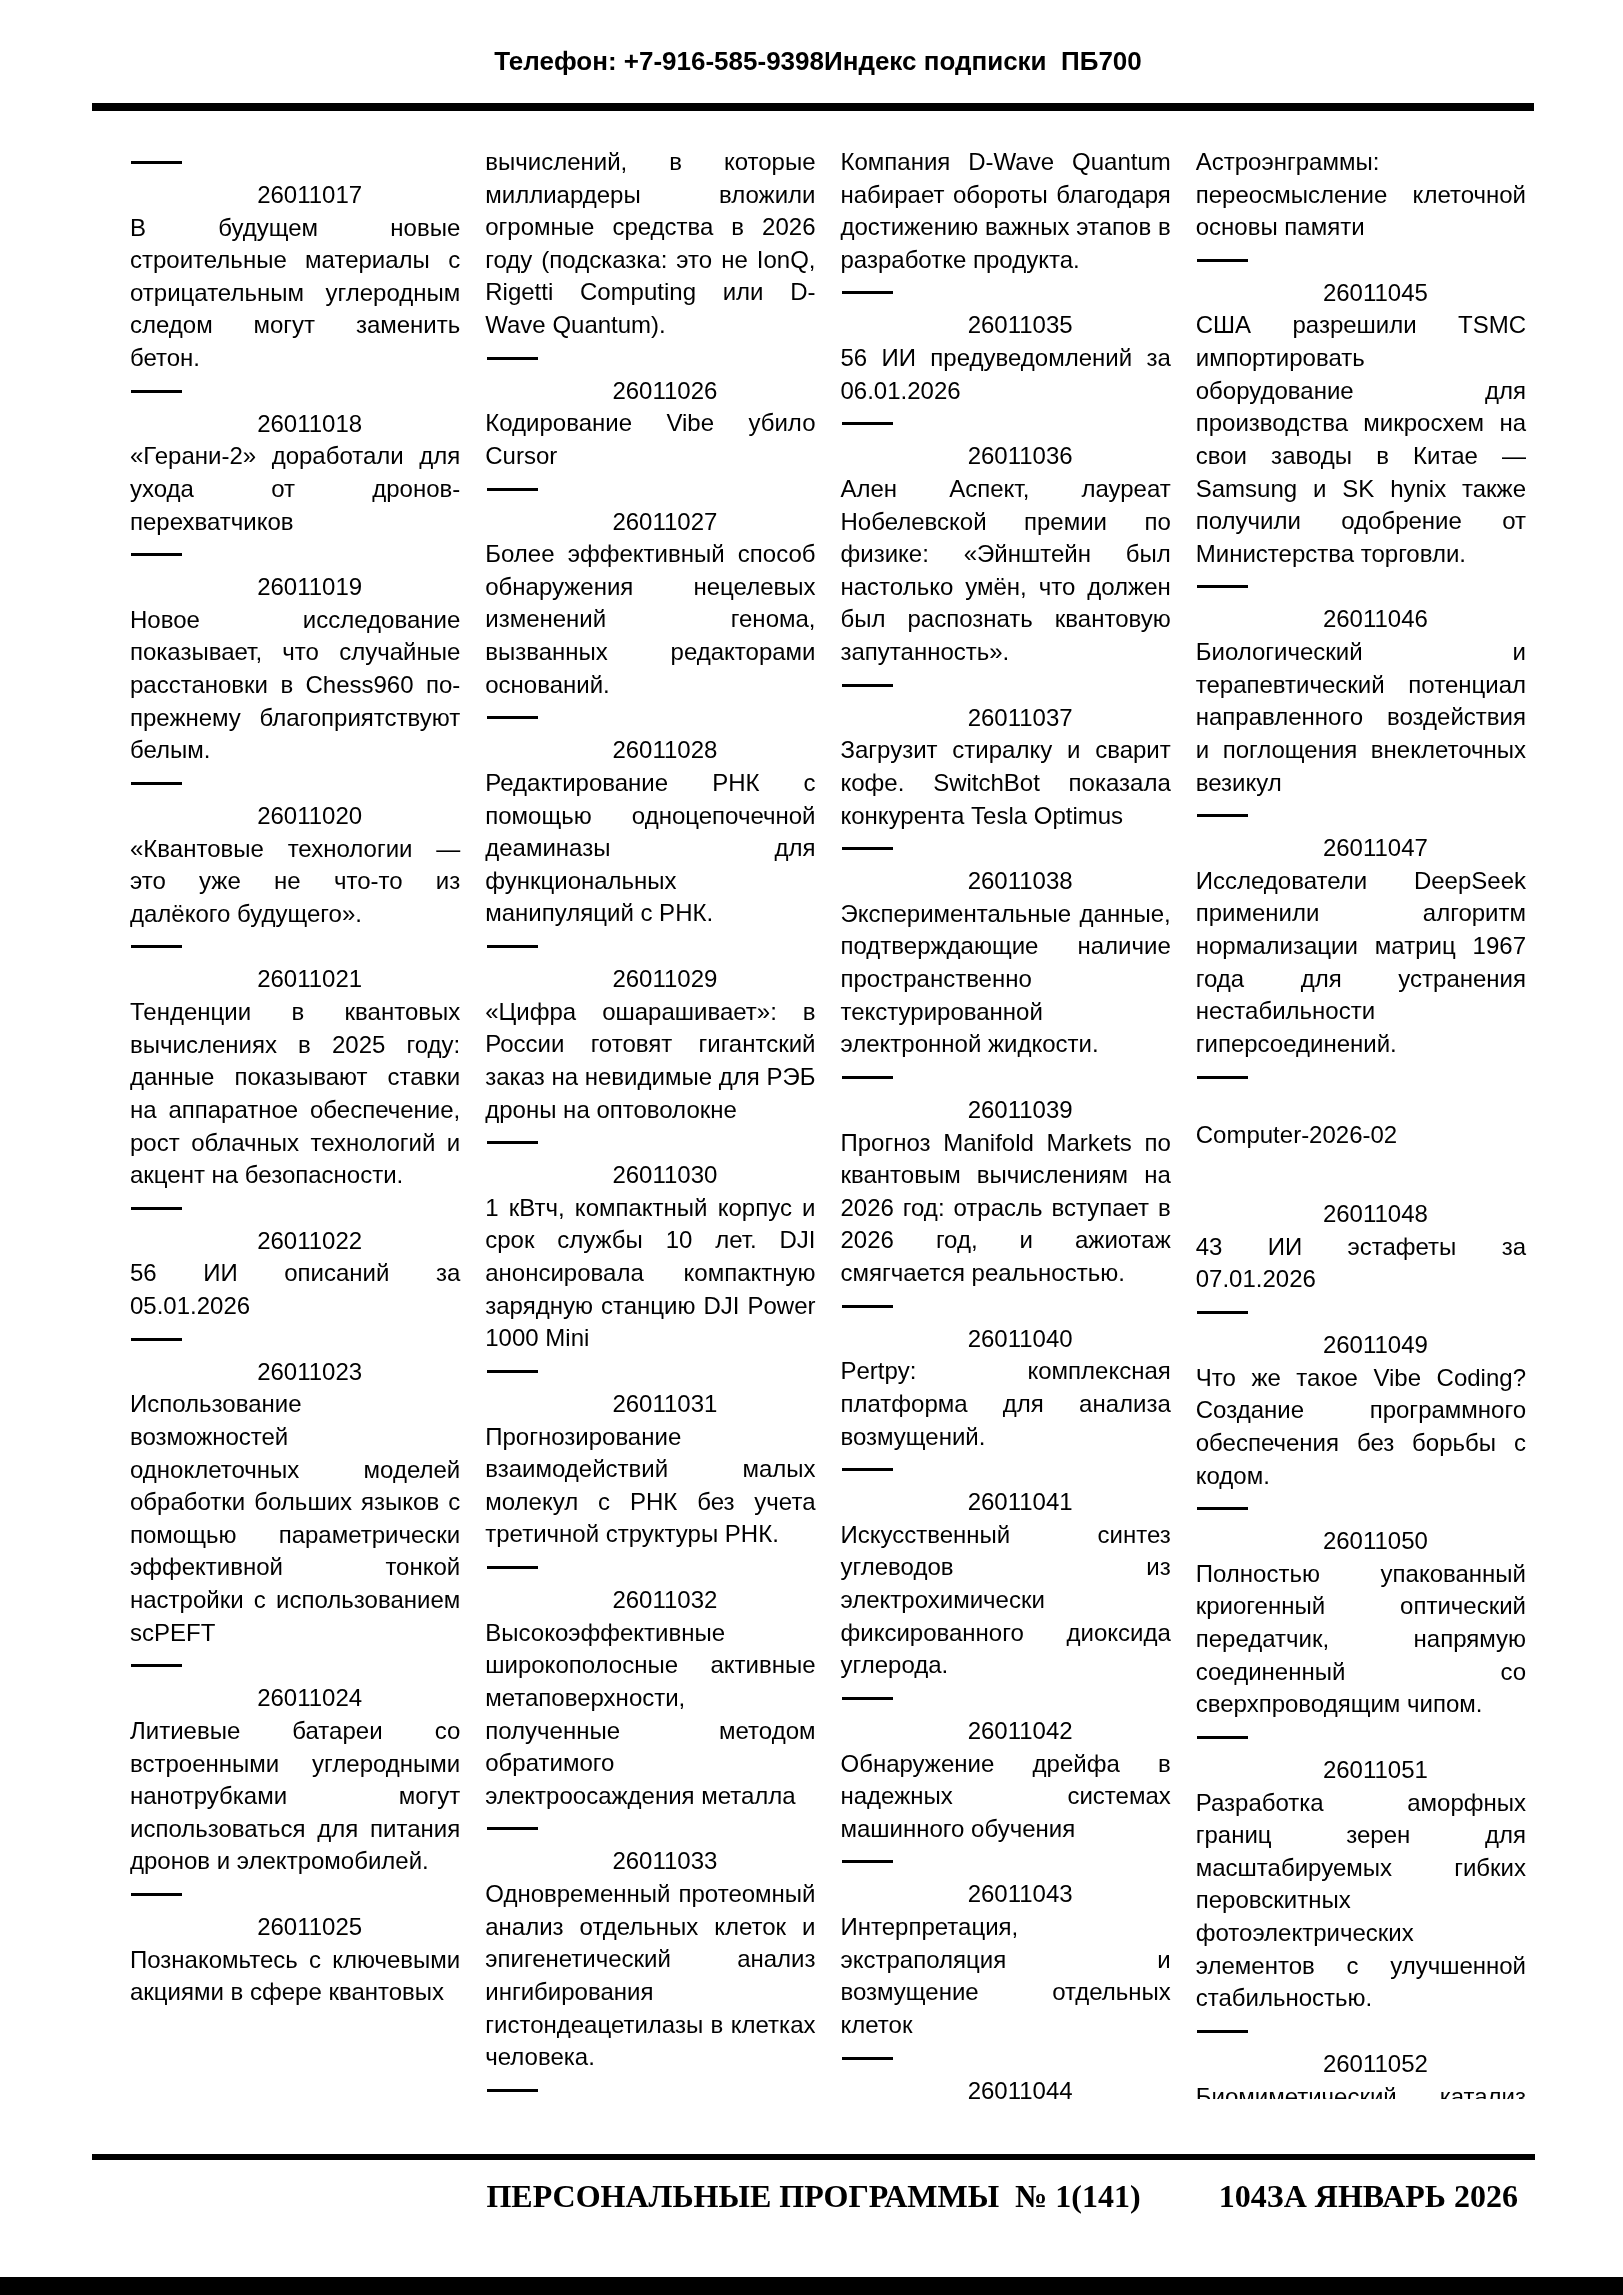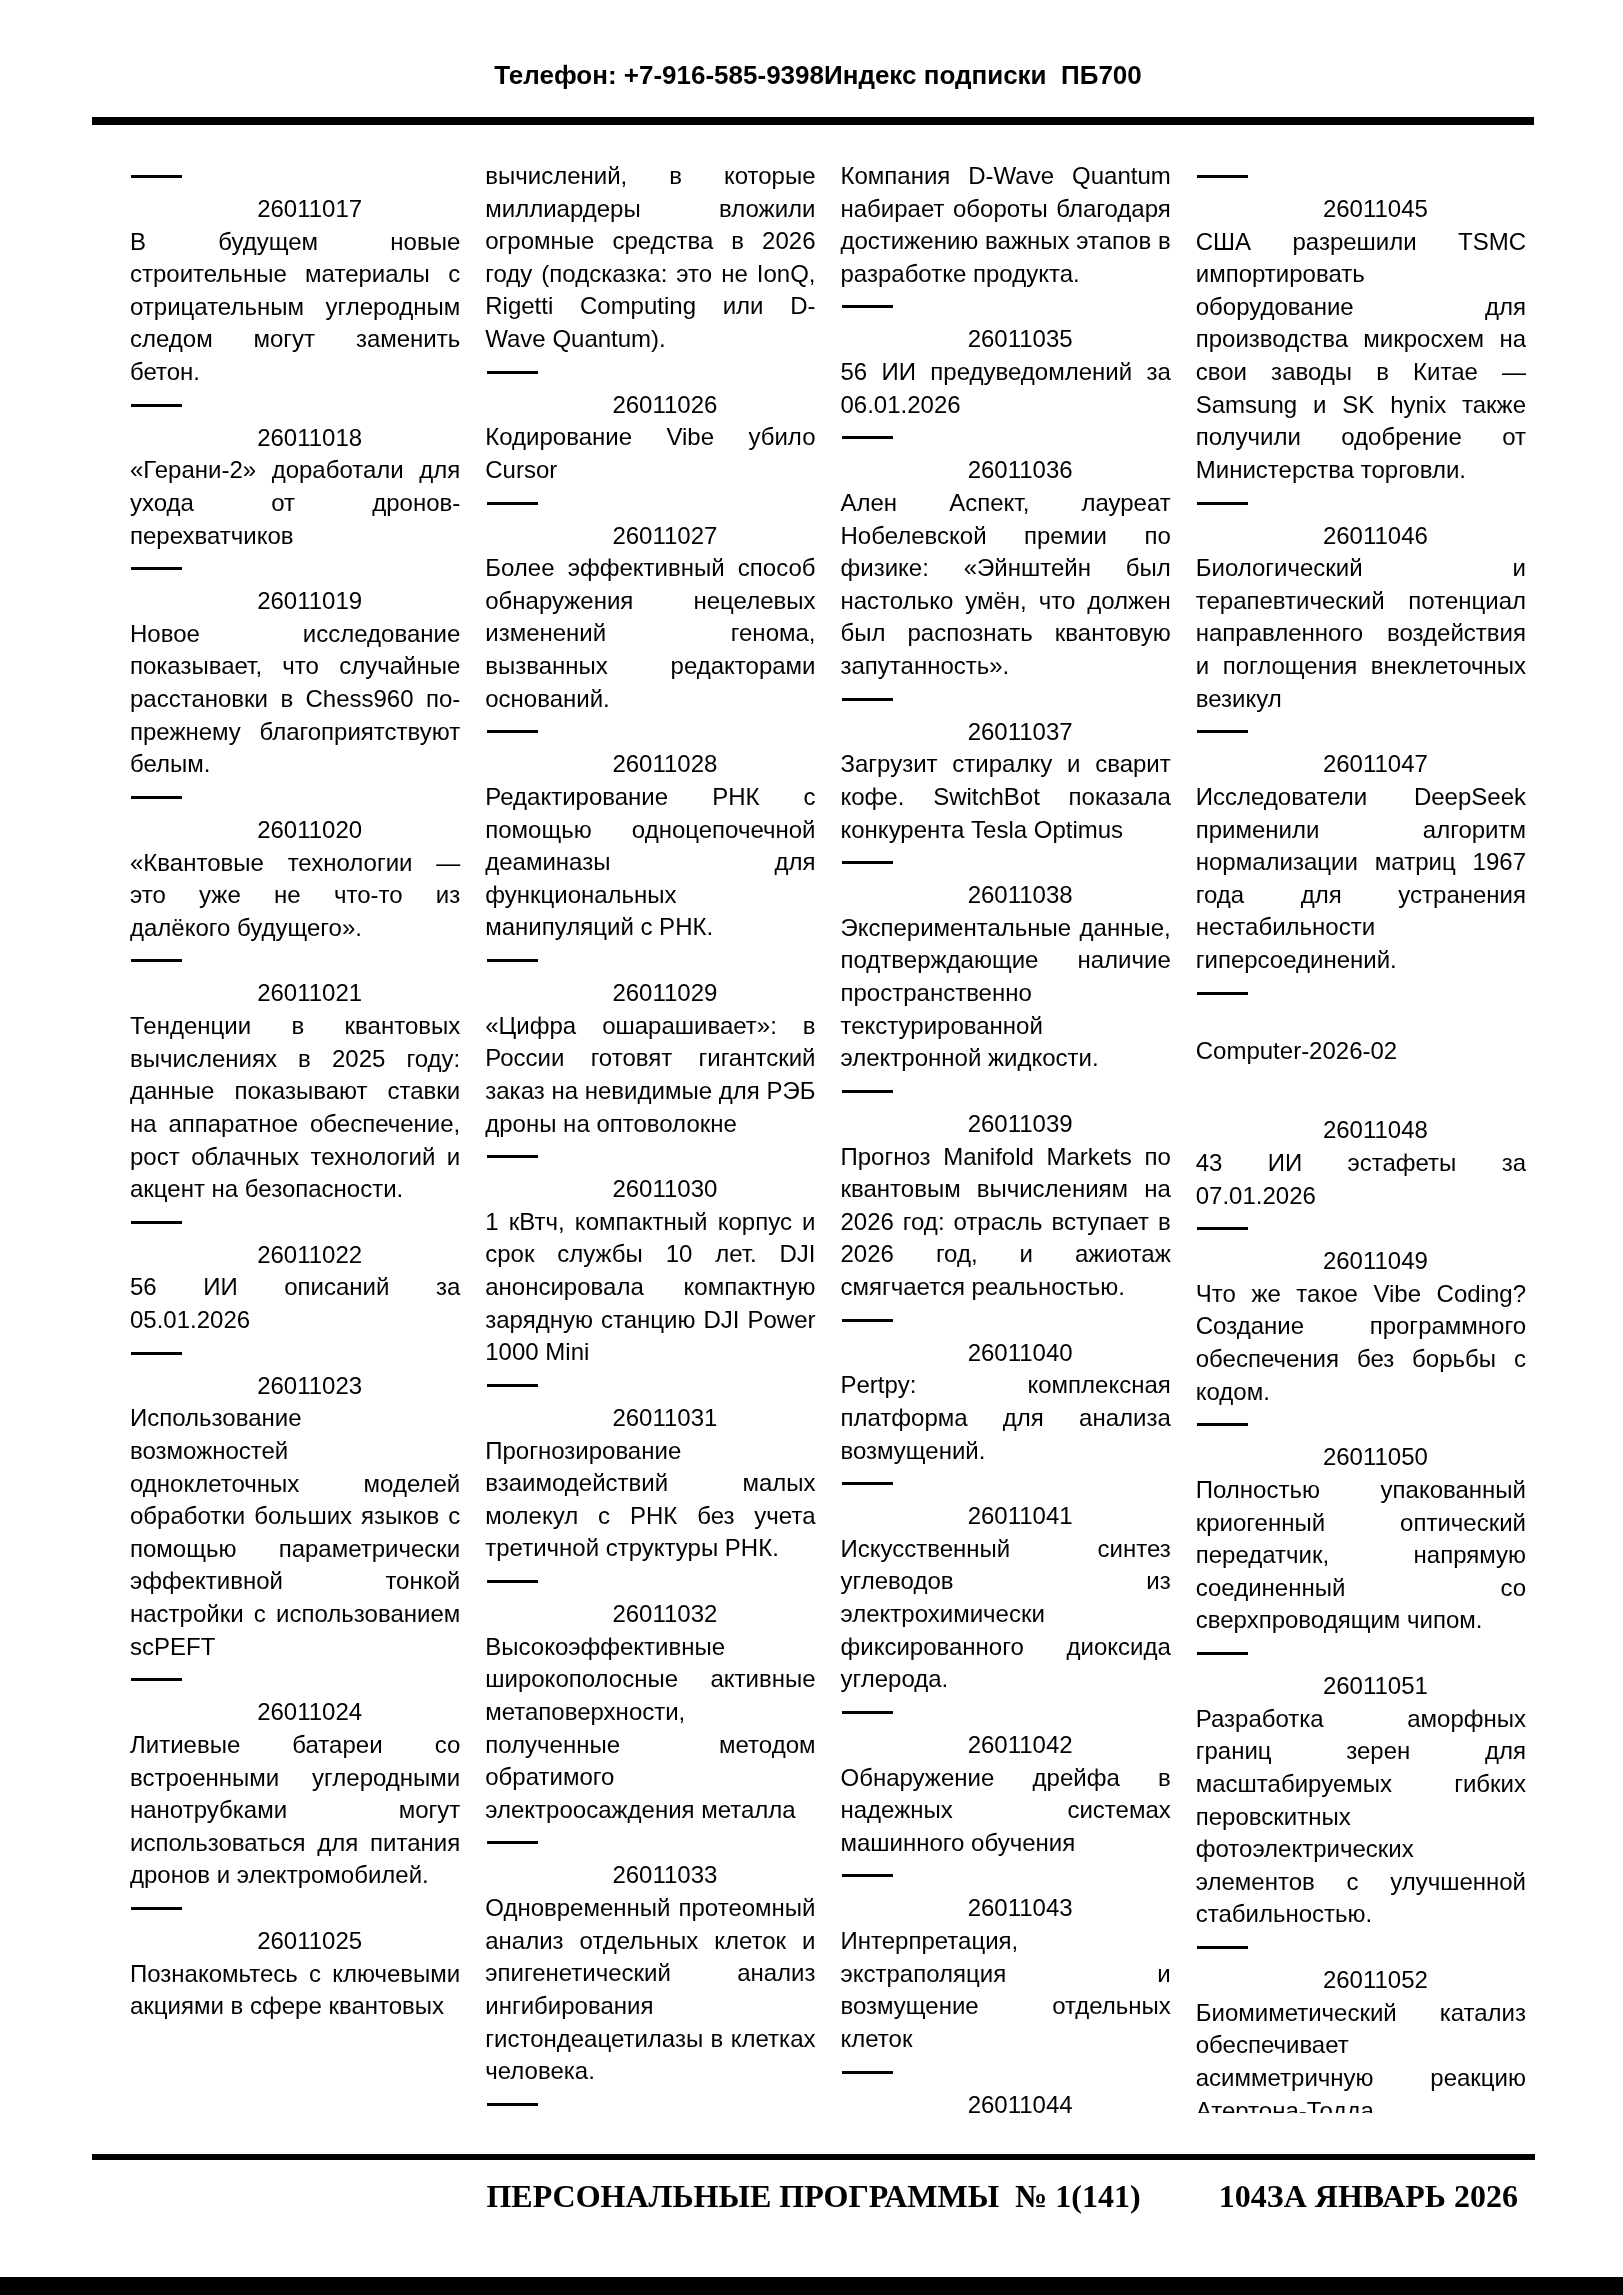--- a/index.html
+++ b/index.html
@@ -7,21 +7,21 @@
     width:1623px; height:2295px;
     background:#ffffff; color:#000000;
     font-family:"Liberation Sans", sans-serif;
     position:relative; overflow:hidden;
   }
   .header {
     display:flex; justify-content:center; align-items:baseline;
     padding:46px 98px 0 111px;
     font-weight:bold; font-size:26px;
   }
-  .pre { white-space:pre;margin-top:14px; }
+  .pre { white-space:pre; }
   .header-rule {
     margin:26px 89px 0 92px;
     height:7.9px; background:#000;
   }
   .columns {
     display:grid; grid-template-columns:repeat(4, 1fr); column-gap:25px;
     padding:35px 97px 0 130px;
     font-size:24px; line-height:1.36;
     height:1953px; overflow:hidden;
   }
@@ -201,20 +201,23 @@
       <div class="entry">
         <div class="item-id">26011043</div>
         <div class="item-text">Интерпретация, экстраполяция и возмущение отдельных клеток</div>
       </div>
       <div class="separator"></div>
       <div class="entry">
         <div class="item-id">26011044</div>
       </div>
     </div>
     <div class="column">
+      <div class="entry">
+        <div class="item-text">Астроэнграммы: переосмысление клеточной основы памяти</div>
+      </div>
       <div class="separator"></div>
       <div class="entry">
         <div class="item-id">26011045</div>
         <div class="item-text">США разрешили TSMC импортировать оборудование для производства микросхем на свои заводы в Китае — Samsung и SK hynix также получили одобрение от Министерства торговли.</div>
       </div>
       <div class="separator"></div>
       <div class="entry">
         <div class="item-id">26011046</div>
         <div class="item-text">Биологический и терапевтический потенциал направленного воздействия и поглощения внеклеточных везикул</div>
       </div>

